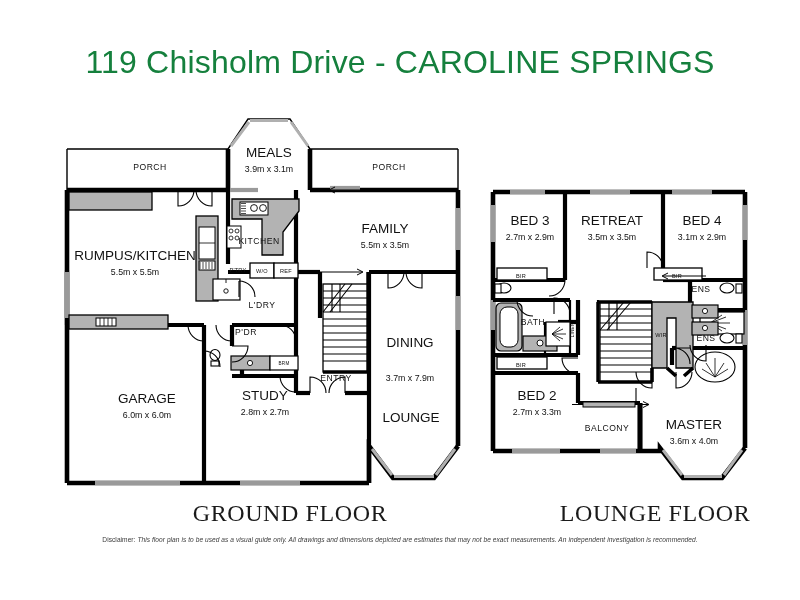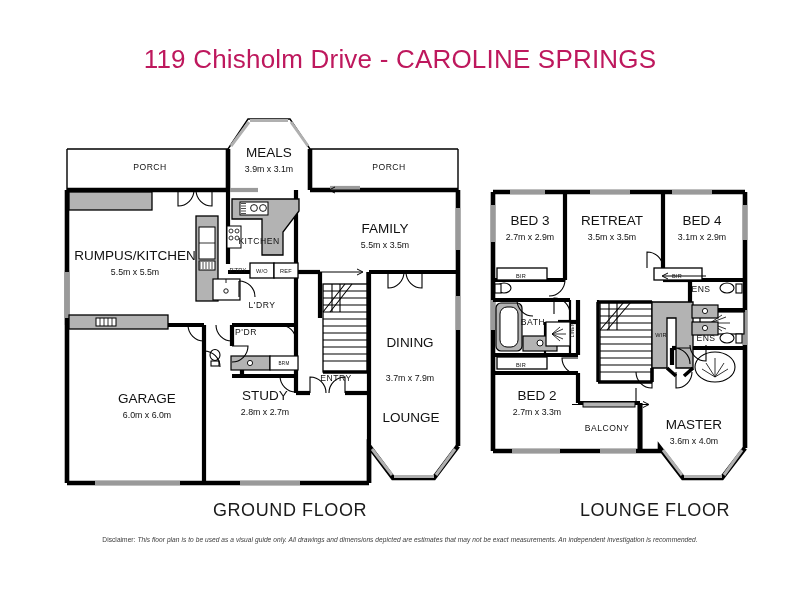--- a/index.html
+++ b/index.html
@@ -3,25 +3,25 @@
 <meta charset="utf-8">
 <title>Floor Plan</title>
 <style>
   html,body{margin:0;padding:0;background:#ffffff;}
   body{
     width:800px;height:600px;overflow:hidden;position:relative;
     font-family:"Liberation Sans", sans-serif;color:#1a1a1a;
   }
   #plan-title{
     position:absolute;left:0;top:44px;width:800px;text-align:center;
-    font-size:26px;font-weight:400;letter-spacing:0.2px;color:#be185d;
+    font-size:32px;font-weight:400;letter-spacing:0.2px;color:#15803d;
   }
   #floorplan-canvas{position:absolute;left:0;top:0;width:800px;height:600px;}
   .floor-caption{
-    position:absolute;font-size:18px;letter-spacing:0.6px;color:#1a1a1a;text-align:center;
+    position:absolute;font-size:24px;letter-spacing:0.6px;color:#1a1a1a;text-align:center;font-family:Liberation Serif, serif;
   }
   #caption-ground{left:160px;top:500px;width:260px;}
   #caption-first{left:525px;top:500px;width:260px;}
   #disclaimer{
     position:absolute;left:0;top:536px;width:800px;text-align:center;
     font-size:6.6px;color:#3a3a3a;font-style:italic;letter-spacing:0.05px;
   }
   #disclaimer .dnorm{font-style:normal;}
   svg text{font-family:"Liberation Sans", sans-serif;fill:#111111;}
   .rm-name{font-size:13.5px;text-anchor:middle;}

